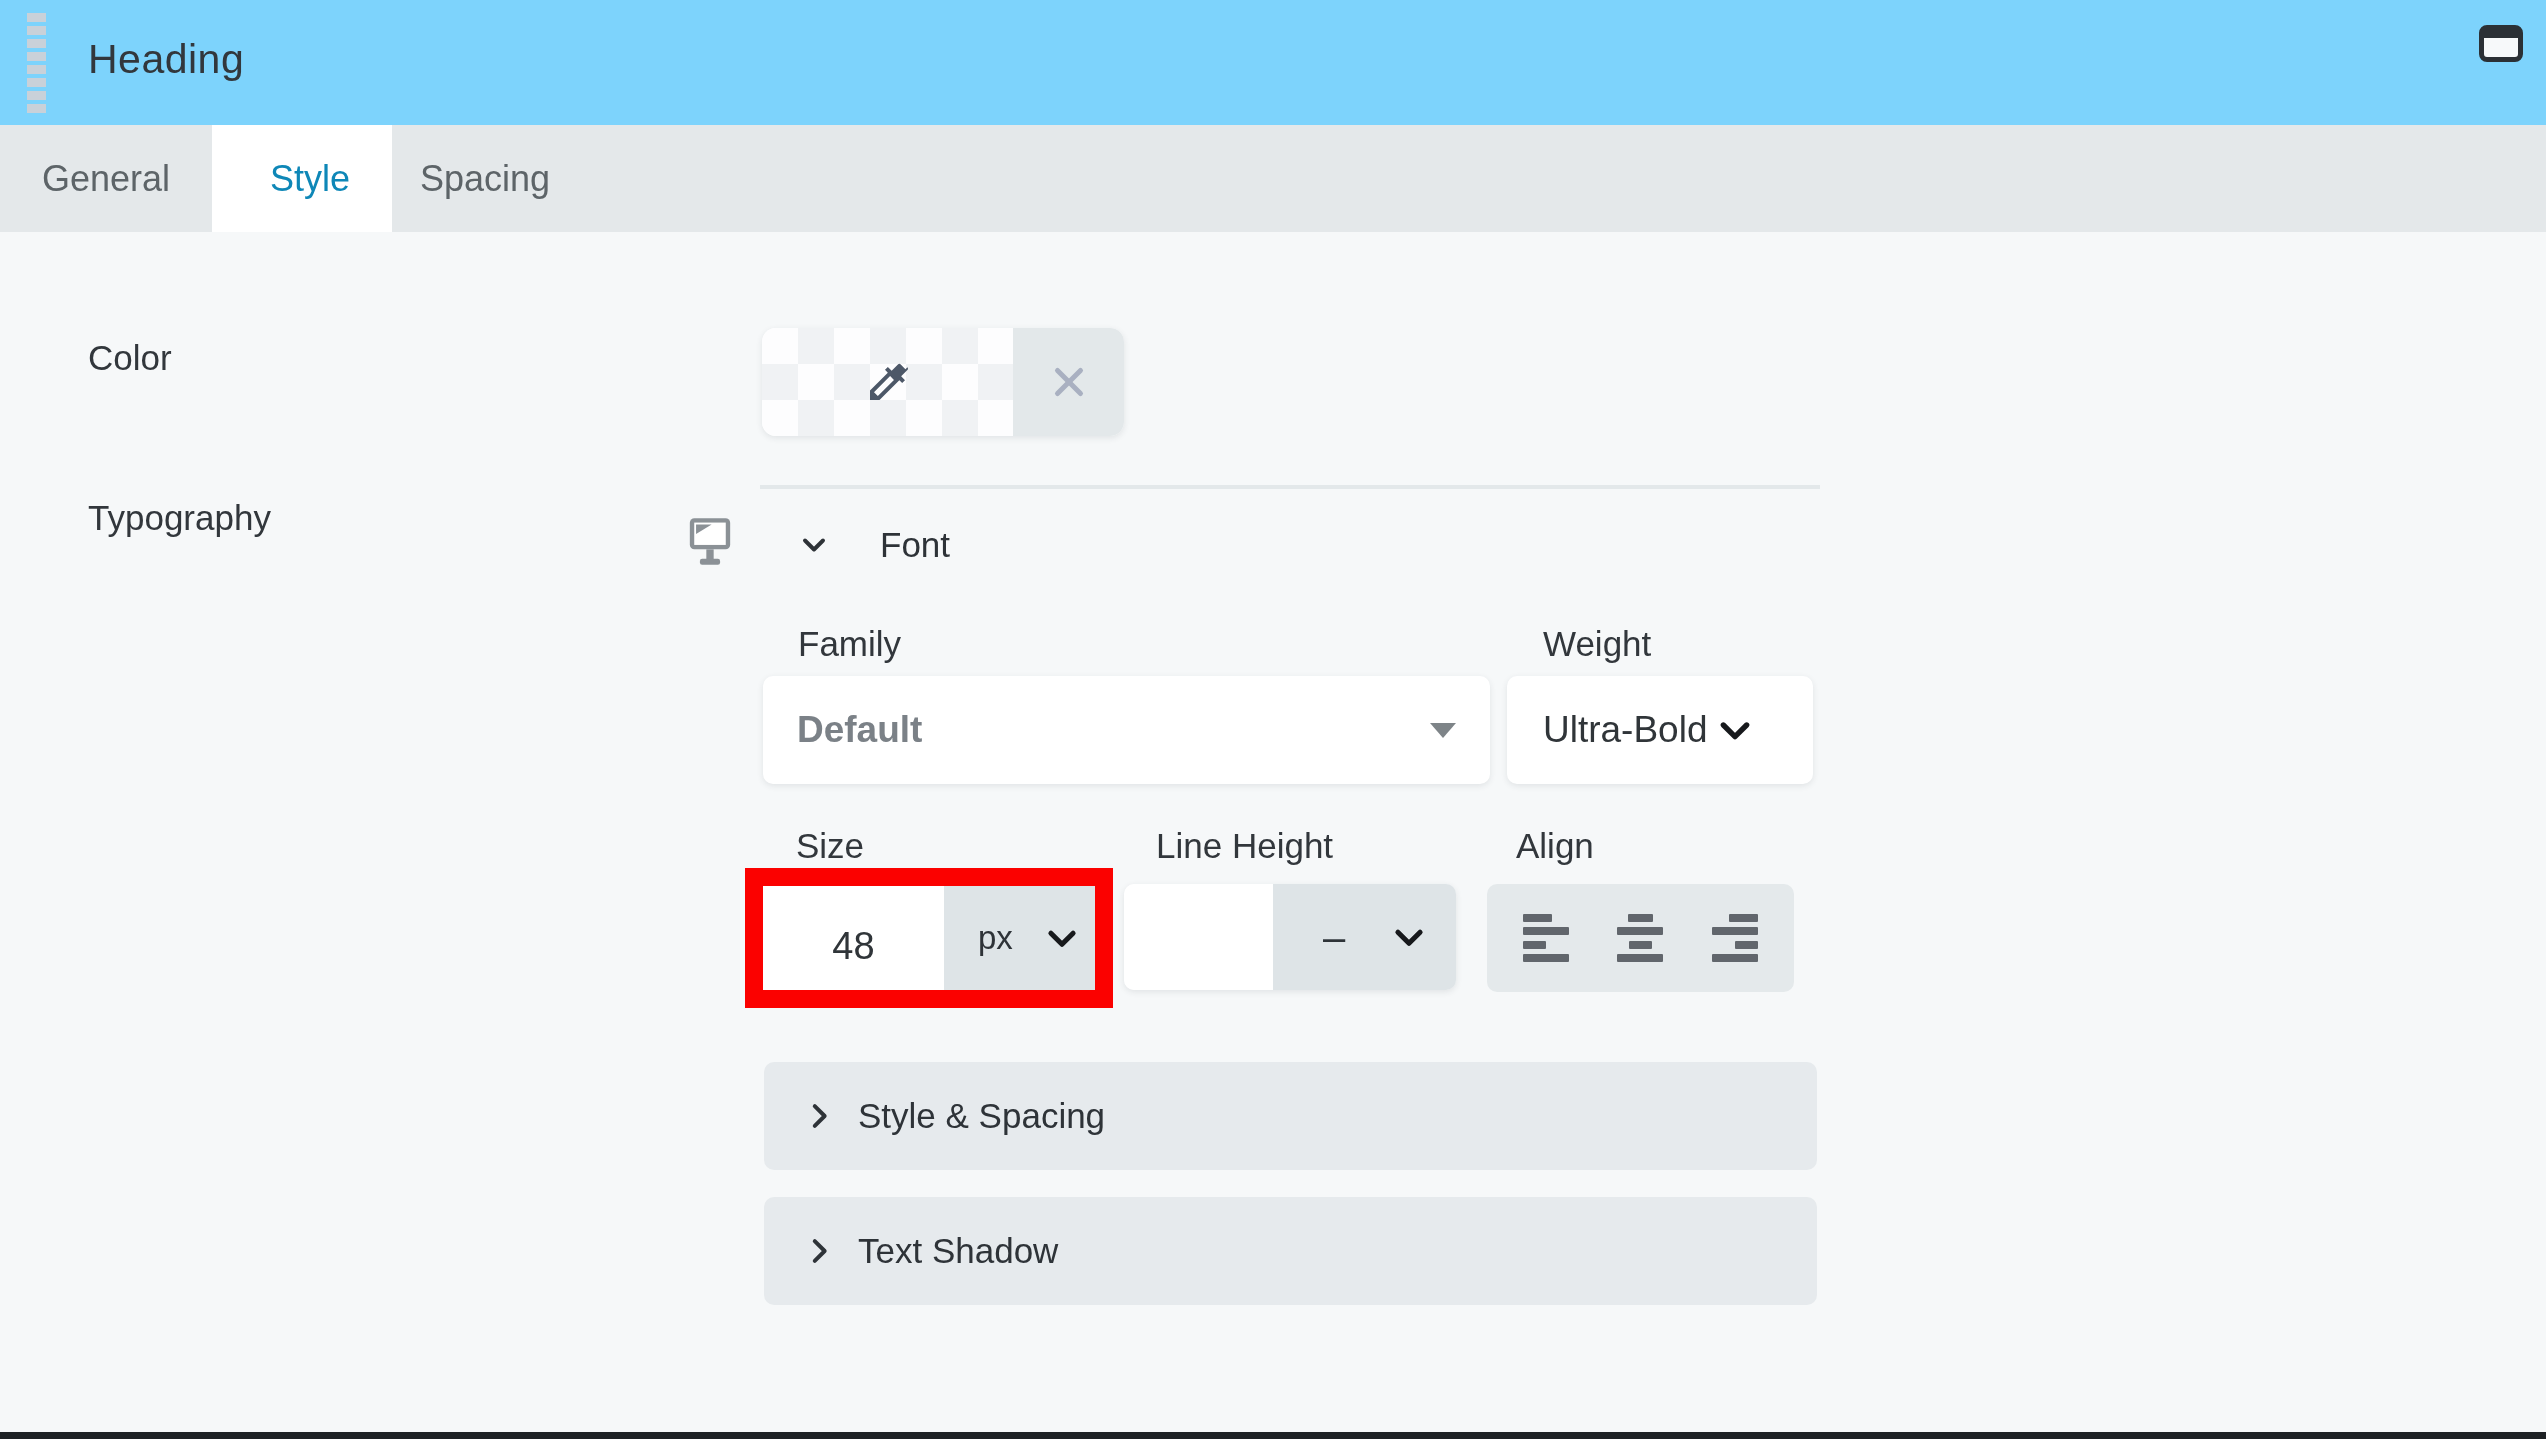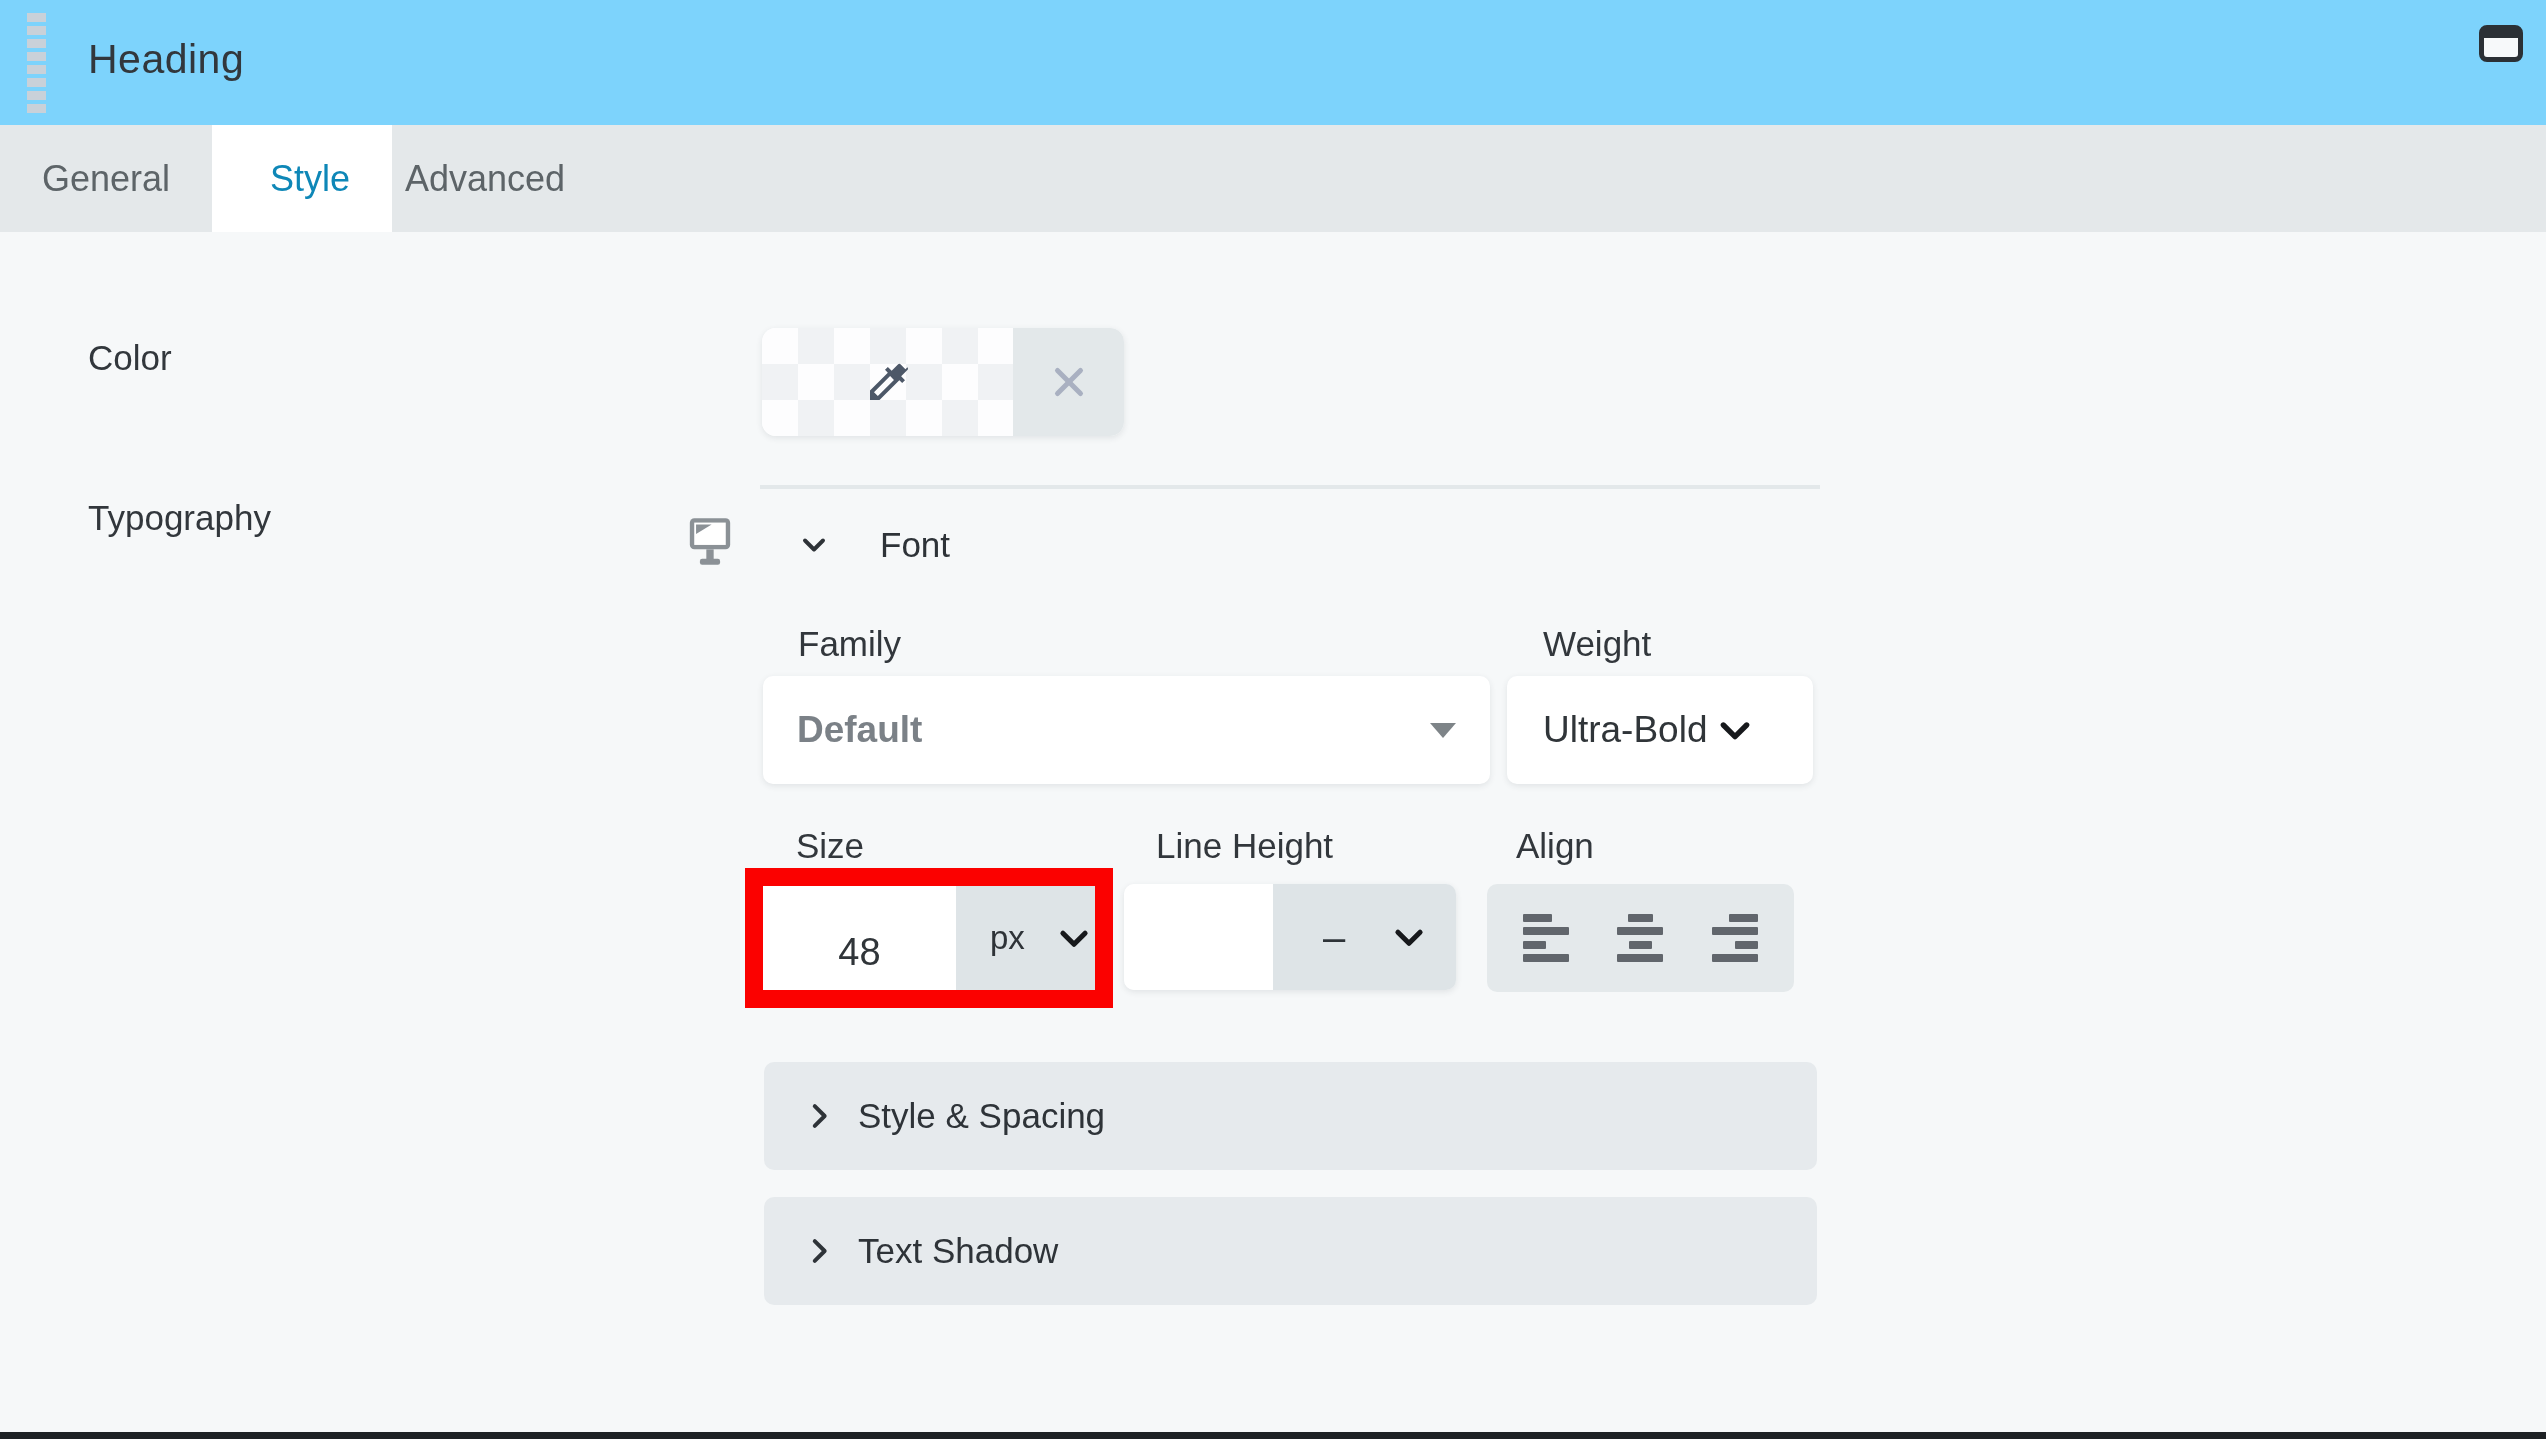--- a/index.html
+++ b/index.html
@@ -72,21 +72,21 @@
   .weight-select .v{font-size:37px;color:#303539;white-space:nowrap;overflow:hidden;width:172px;}
 
   
   .annotation{
     left:745px;top:868px;width:368px;height:140px;box-sizing:border-box;
     border:18px solid #fb0100;pointer-events:none;z-index:5;
   }
   .size-group{left:763px;top:886px;width:332px;height:104px;display:flex;overflow:hidden;}
   .size-group .num{
     width:165px;height:100%;border:none;background:#fff;outline:none;
-    font-family:"Liberation Sans",sans-serif;font-size:38px;color:#303539;text-align:center;padding:14px;
+    font-family:"Liberation Sans",sans-serif;font-size:38px;color:#303539;text-align:center;padding:8px;
   }
   .unit{
     height:100%;background:#dee4e7;display:flex;align-items:center;
     justify-content:space-between;box-sizing:border-box;cursor:pointer;gap:30px;
   }
   .size-group .unit{width:167px;padding:0 26px 0 34px;}
   .unit .u{font-size:33px;color:#2e3338;}
 
   .lh-group{left:1124px;top:884px;width:332px;height:106px;display:flex;overflow:hidden;border-radius:10px;}
   .lh-group .num{
@@ -125,21 +125,21 @@
 </div>
 
 <div class="abs tabbar">
   <div class="abs tab" style="left:0;width:212px;">
     <span>General</span>
   </div>
   <div class="abs tab active" style="left:212px;width:164px;">
     <span>Style</span>
   </div>
   <div class="abs tab" style="left:376px;width:218px;">
-    <span>Advanced</span>
+    <span>Spacing</span>
   </div>
 </div>
 
 <div class="abs lbl" style="left:88px;top:338px;">Color</div>
 
 <div class="abs picker-group ctl-shadow">
   <div class="picker-swatch">
     <svg width="48" height="48" viewBox="0 0 24 24">
       <path fill="#4d5868" d="M20.71 5.63l-2.34-2.34a.996.996 0 0 0-1.41 0l-3.12 3.12-1.93-1.91-1.41 1.41 1.42 1.42L3 16.25V21h4.75l9.92-9.92 1.42 1.42 1.41-1.41-1.92-1.92 3.12-3.12c.4-.4.4-1.02.01-1.41zM6.92 19L5 17.08l8.06-8.06 1.92 1.92L6.92 19z"></path>
     </svg>

